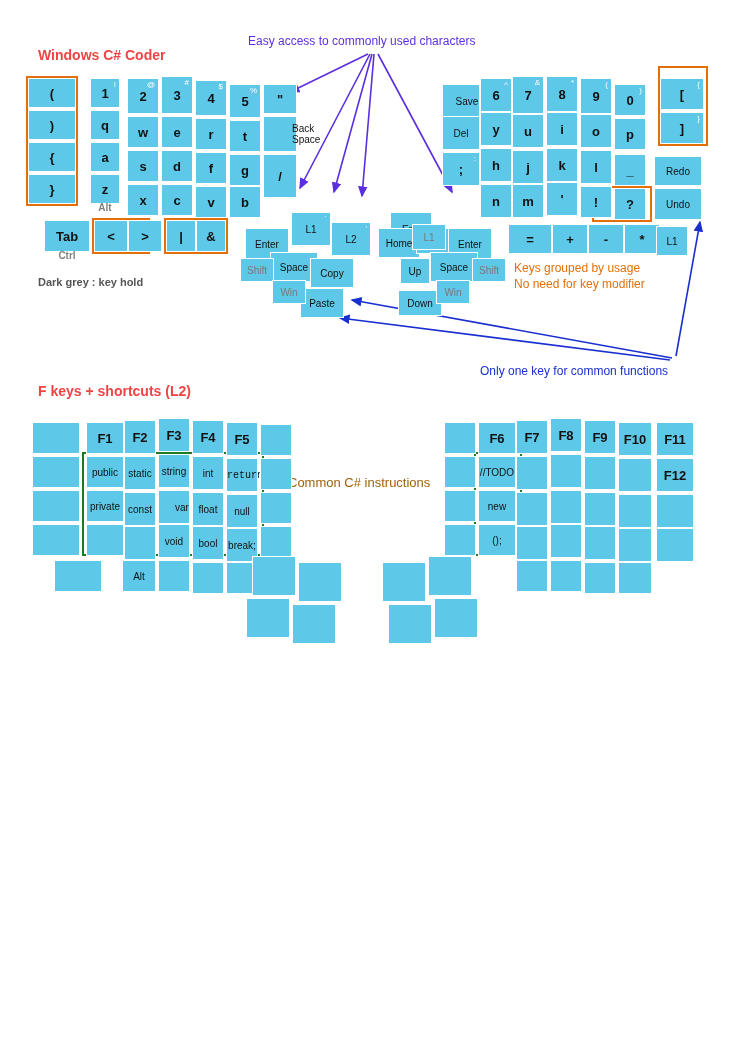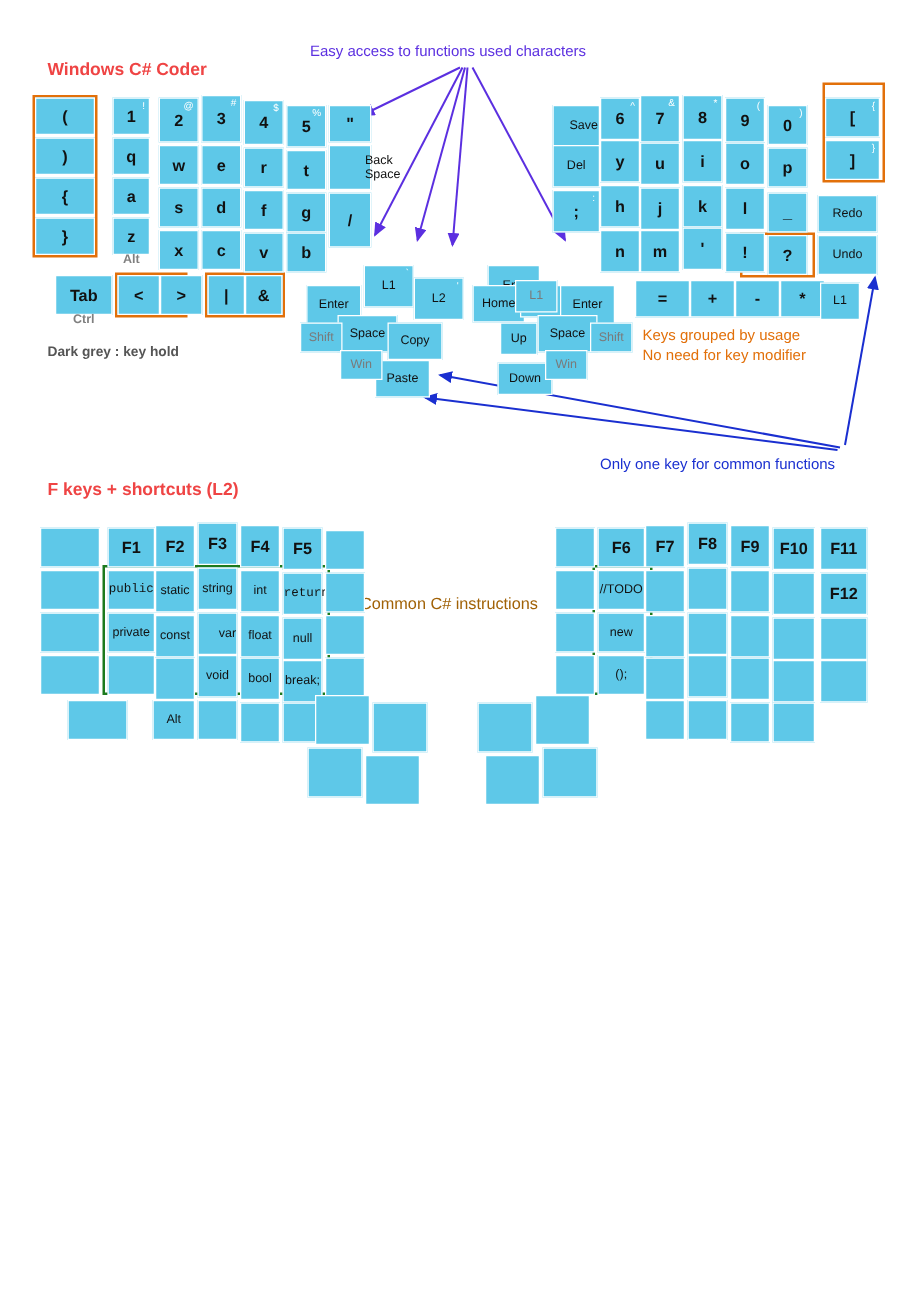--- a/index.html
+++ b/index.html
@@ -24,21 +24,21 @@
   .kdark .lbl{color:#7a7a7a;}
 </style>
 </head>
 <body>
 
 <div class="canvas">
 
   <div class="title" style="left:38px;top:47px;">Windows C# Coder</div>
   <div class="title" style="left:38px;top:383px;">F keys + shortcuts (L2)</div>
 
-  <div class="note purple" style="left:248px;top:34px;">Easy access to functions used characters</div>
+  <div class="note purple" style="left:248px;top:34px;">Easy access to commonly used characters</div>
   <div class="note orange" style="left:514px;top:261px;">Keys grouped by usage</div>
   <div class="note orange" style="left:514px;top:277px;">No need for key modifier</div>
   <div class="note blue" style="left:480px;top:364px;">Only one key for common functions</div>
   <div class="note greybold" style="left:38px;top:276px;">Dark grey : key hold</div>
   <div class="note green" style="left:288px;top:475px;font-size:13px;">Common C# instructions</div>
 
   <div class="obox" style="left:26px;top:76px;width:52px;height:130px;"></div>
   <div class="obox" style="left:92px;top:218px;width:58px;height:36px;"></div>
   <div class="obox" style="left:164px;top:218px;width:64px;height:36px;"></div>
   <div class="obox" style="left:658px;top:66px;width:50px;height:80px;"></div>
@@ -356,21 +356,21 @@
       </div>
       <div class="key" style="left: 192px; top: 420px; width: 32px; height: 34px;">
         <span class="lbl main">F4</span>
       </div>
       <div class="key" style="left: 226px; top: 422px; width: 32px; height: 34px;">
         <span class="lbl main">F5</span>
       </div>
       <div class="key" style="left: 260px; top: 424px; width: 32px; height: 32px;"></div>
       <div class="key" style="left: 32px; top: 456px; width: 48px; height: 32px;"></div>
       <div class="key" style="left: 86px; top: 456px; width: 38px; height: 32px;">
-        <span class="lbl small" style="white-space: pre-line; line-height: 11px; font-family: Liberation Mono, monospace;">public</span>
+        <span class="lbl small" style="white-space: pre-line; line-height: 11px;">public</span>
       </div>
       <div class="key" style="left: 124px; top: 456px; width: 32px; height: 34px;">
         <span class="lbl small" style="white-space: pre-line; line-height: 11px;">static</span>
       </div>
       <div class="key" style="left: 158px; top: 454px; width: 32px; height: 34px;">
         <span class="lbl small" style="white-space: pre-line; line-height: 11px;">string</span>
       </div>
       <div class="key" style="left: 192px; top: 456px; width: 32px; height: 34px;">
         <span class="lbl small" style="white-space: pre-line; line-height: 11px;">int</span>
       </div>

